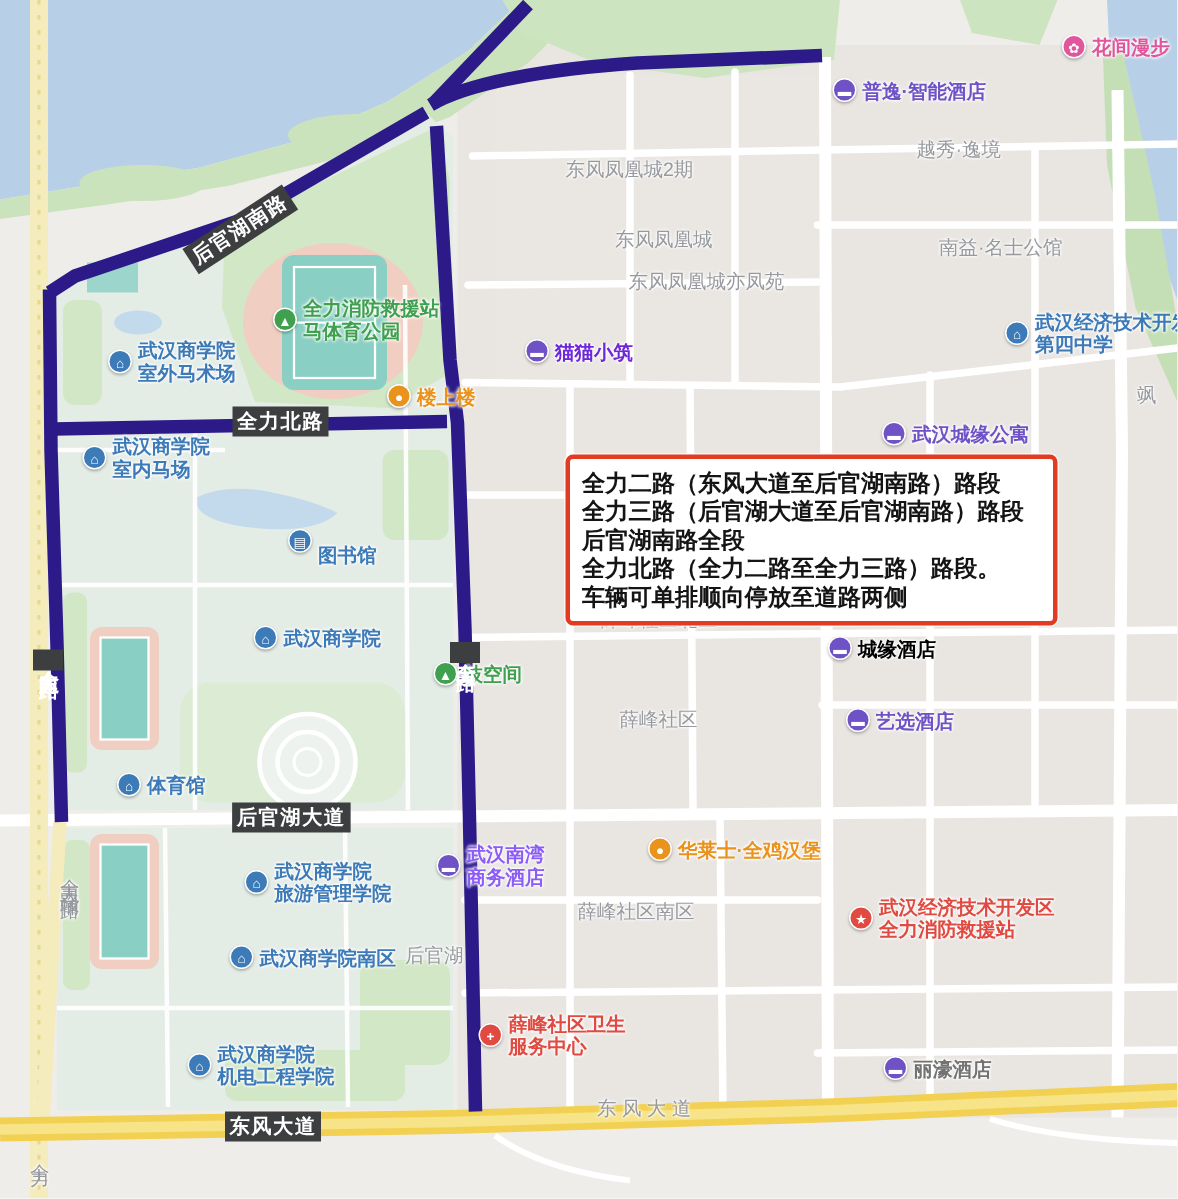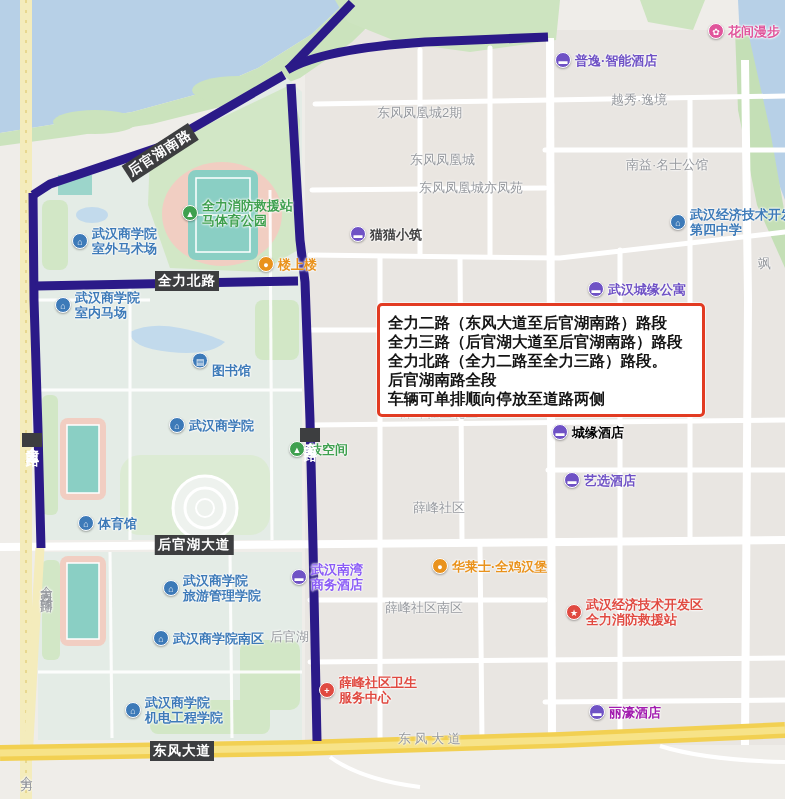--- a/index.html
+++ b/index.html
@@ -151,21 +151,21 @@
     </g>
   </svg>
 
   <div class="layer" id="minorLayer">
       <div class="minorlabel" style="left: 377px; top: 113px;">东风凤凰城2期</div>
       <div class="minorlabel" style="left: 410px; top: 147px; margin-top: 13px;">东风凤凰城</div>
       <div class="minorlabel" style="left: 419px; top: 188px;">东风凤凰城亦凤苑</div>
       <div class="minorlabel" style="left: 611px; top: 100px;">越秀·逸境</div>
       <div class="minorlabel" style="left: 626px; top: 165px;">南益·名士公馆</div>
       <div class="minorlabel" style="left: 400px; top: 413px;">薛峰社区北区</div>
-      <div class="minorlabel" style="left: 413px; top: 480px; margin-top: 28px;">薛峰社区</div>
+      <div class="minorlabel" style="left: 413px; top: 480px;">薛峰社区</div>
       <div class="minorlabel" style="left: 385px; top: 608px;">薛峰社区南区</div>
       <div class="minorlabel" style="left: 270px; top: 637px;">后官湖</div>
       <div class="minorlabel" style="left: 398px; top: 739px;">东 风 大 道</div>
       <div class="minorlabel" style="left: 758px; top: 264px;">飒</div>
       <div class="minorlabel vert" style="left: 46px; top: 575px;">全力三路辅路</div>
       <div class="minorlabel vert" style="left: 26px; top: 765px;">全力</div>
     </div>
   <div class="layer" id="roadLayer">
       <div class="roadlabel" style="left: 160px; top: 153px; transform: translate(-50%, -50%) rotate(-33deg);">后官湖南路</div>
       <div class="roadlabel" style="left: 187px; top: 281px;">全力北路</div>
@@ -242,21 +242,21 @@
         </span>
       </div>
       <div class="poi" style="left: 297px; top: 449px;">
         <span class="ic" style="background: rgb(63, 160, 79);">▲</span>
         <span class="tx" style="color: rgb(63, 160, 79);">
           <div>枝空间</div>
         </span>
       </div>
       <div class="poi" style="left: 358px; top: 234px;">
         <span class="ic" style="background: rgb(111, 82, 197);">▬</span>
-        <span class="tx" style="color: #404040;">
+        <span class="tx" style="color: #6d28d9;">
           <div>猫猫小筑</div>
         </span>
       </div>
       <div class="poi" style="left: 563px; top: 60px;">
         <span class="ic" style="background: rgb(111, 82, 197);">▬</span>
         <span class="tx" style="color: rgb(111, 82, 197);">
           <div>普逸·智能酒店</div>
         </span>
       </div>
       <div class="poi" style="left: 596px; top: 289px;">
@@ -272,21 +272,21 @@
         </span>
       </div>
       <div class="poi" style="left: 572px; top: 480px;">
         <span class="ic" style="background: rgb(111, 82, 197);">▬</span>
         <span class="tx" style="color: rgb(111, 82, 197);">
           <div>艺选酒店</div>
         </span>
       </div>
       <div class="poi" style="left: 597px; top: 712px;">
         <span class="ic" style="background: rgb(111, 82, 197);">▬</span>
-        <span class="tx" style="color: #a21caf;">
+        <span class="tx" style="color: #737373;">
           <div>丽濠酒店</div>
         </span>
       </div>
       <div class="poi" style="left: 299px; top: 577px;">
         <span class="ic" style="background: rgb(111, 82, 197);">▬</span>
         <span class="tx" style="color: #8b5cf6;">
           <div>武汉南湾</div>
           <div>商务酒店</div>
         </span>
       </div>
@@ -320,17 +320,17 @@
         <span class="ic" style="background: rgb(224, 85, 155);">✿</span>
         <span class="tx" style="color: rgb(224, 85, 155);">
           <div>花间漫步</div>
         </span>
       </div>
     </div>
 
   <div class="note">
     <div>全力二路（东风大道至后官湖南路）路段</div>
     <div>全力三路（后官湖大道至后官湖南路）路段</div>
+    <div>后官湖南路全段</div>
     <div>全力北路（全力二路至全力三路）路段。</div>
-    <div>后官湖南路全段</div>
     <div>车辆可单排顺向停放至道路两侧</div>
   </div>
 </div>
 
 </body></html>

